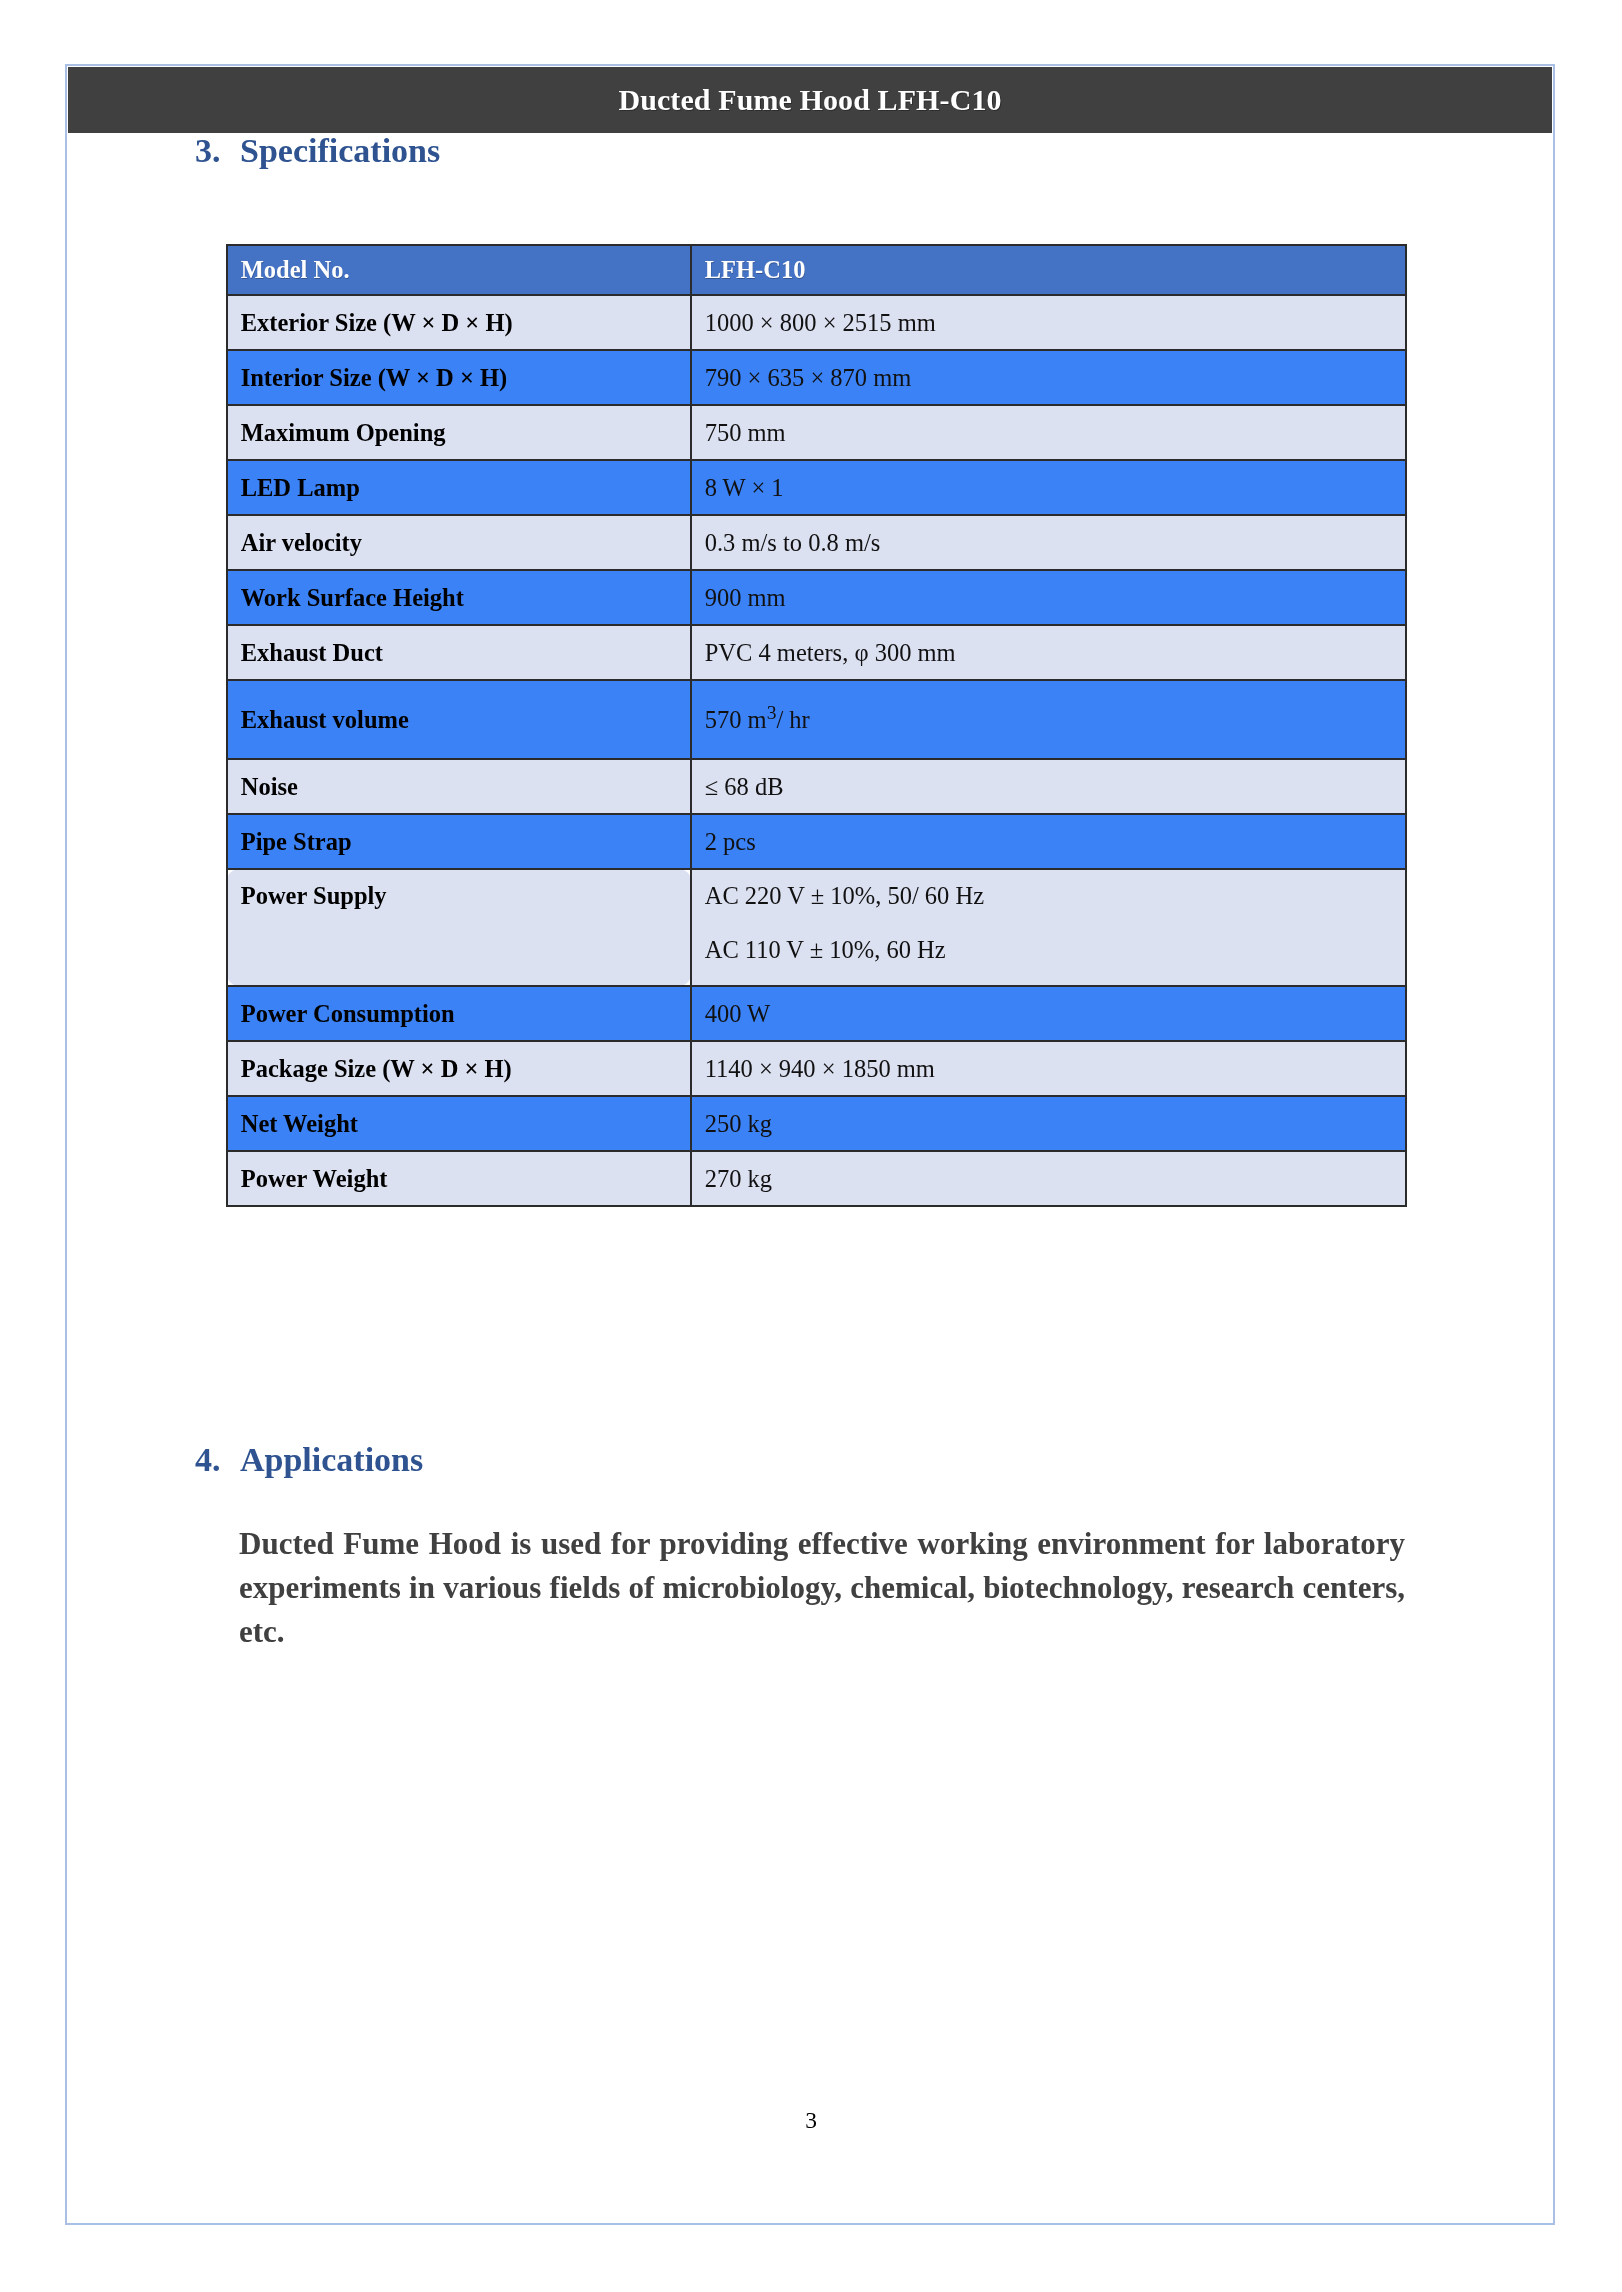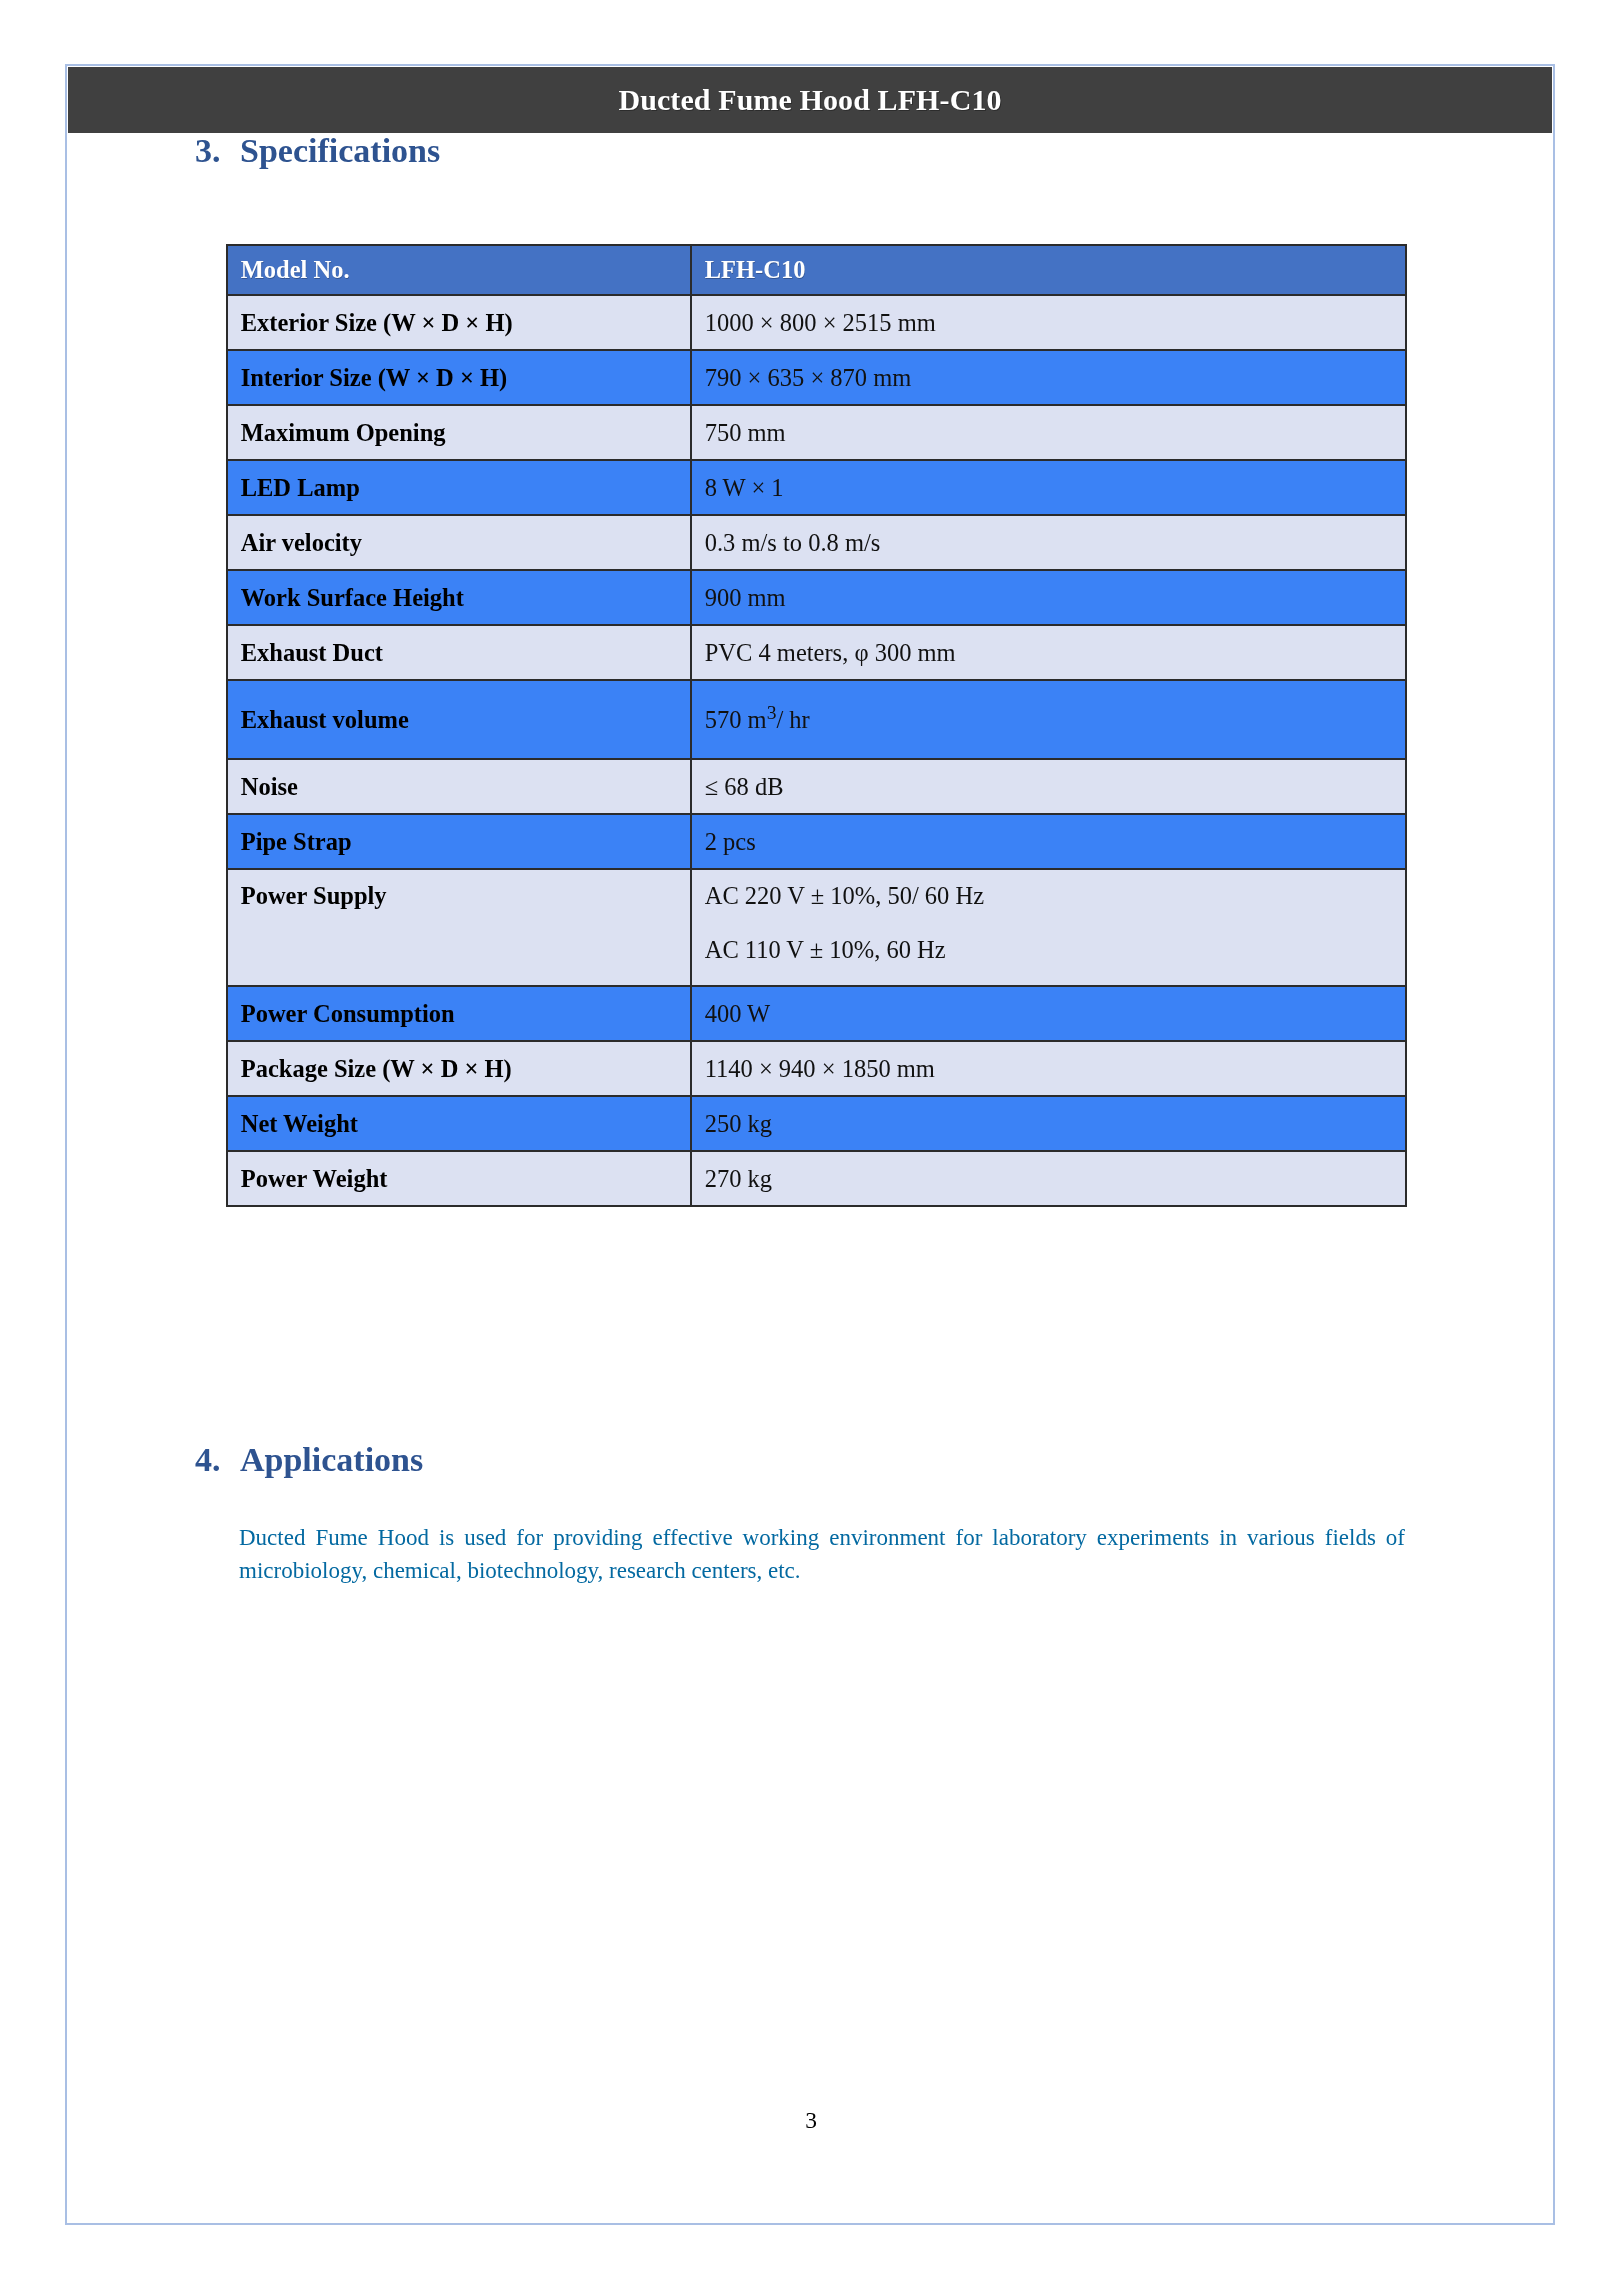--- a/index.html
+++ b/index.html
@@ -126,43 +126,44 @@
     background: #DCE1F2;
   }
   .spec-table tbody tr.plain td {
     background: #3b82f6;
   }
 
   .spec-table tbody tr.tall td { height: 79px; }
 
   
   .spec-table tbody tr.two-line td { height: 117px; vertical-align: top; }
-  .spec-table tbody tr.two-line td.k { padding-top: 11.8px; }
+  .spec-table tbody tr.two-line td.k { padding-top: 11.8px; border-radius: 12px; }
   .spec-table tbody tr.two-line td.v { padding-top: 11.8px; }
   .ps-line-1 { display: block; }
   .ps-line-2 { display: block; margin-top: 26.5px; }
 
   .sup3 {
     font-size: 19.6px;
     vertical-align: super;
     line-height: 0;
   }
 
   
   .apps-para {
     position: absolute;
     left: 239px;
     top: 1522px;
     width: 1166px;
-    font-size: 23px;
+    font-size: 31px;
     line-height: 1.42;
-    color: #0369a1;
+    color: #404040;
     text-align: justify;
     text-justify: inter-word;
     font-family: "Liberation Serif", "DejaVu Serif", serif;
+    font-weight: bold;
   }
 
   
   .page-number {
     position: absolute;
     left: 0;
     top: 2107px;
     width: 1622px;
     text-align: center;
     font-size: 23.5px;

